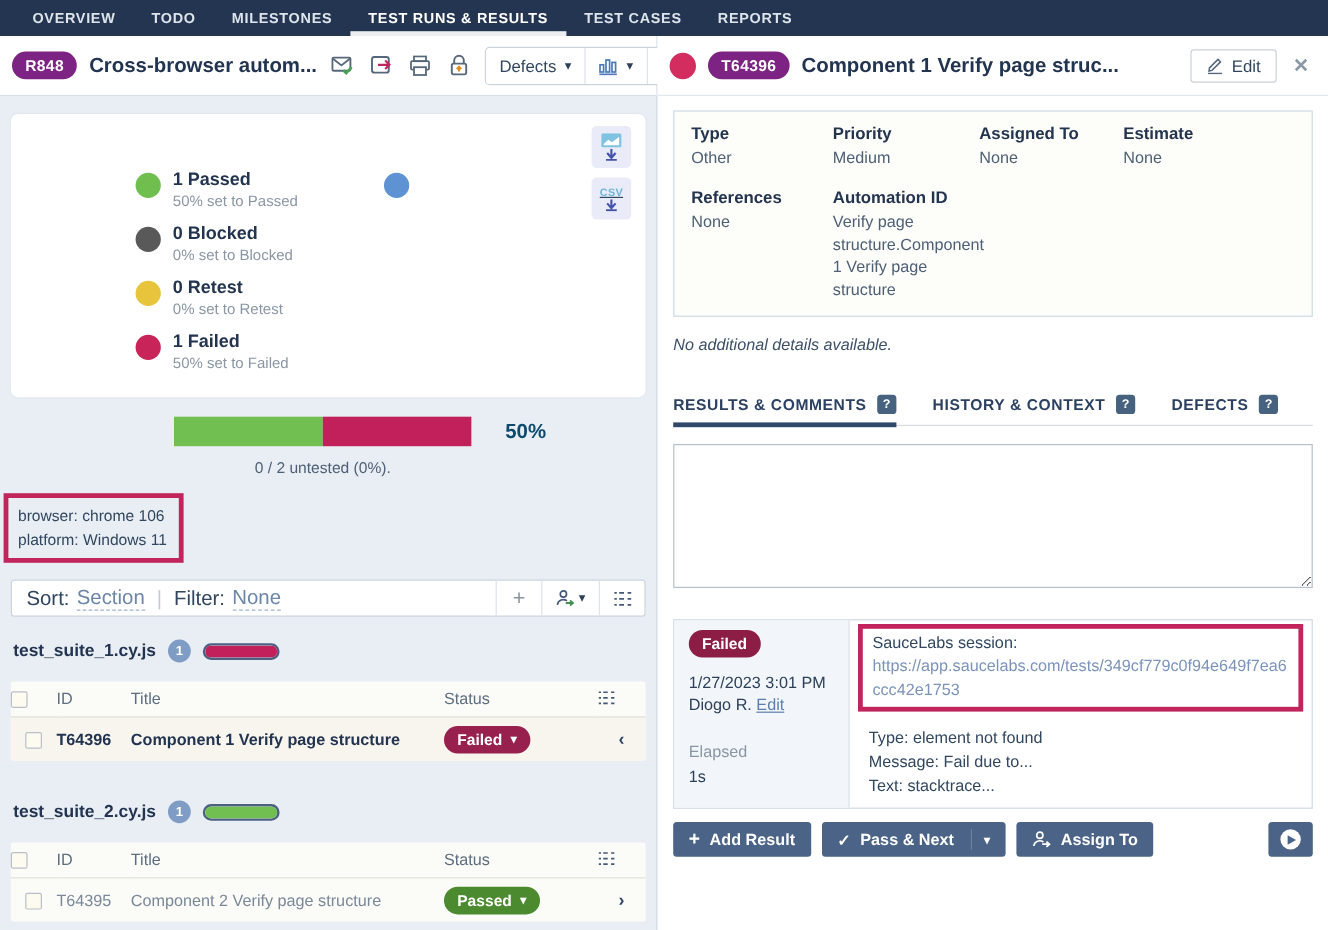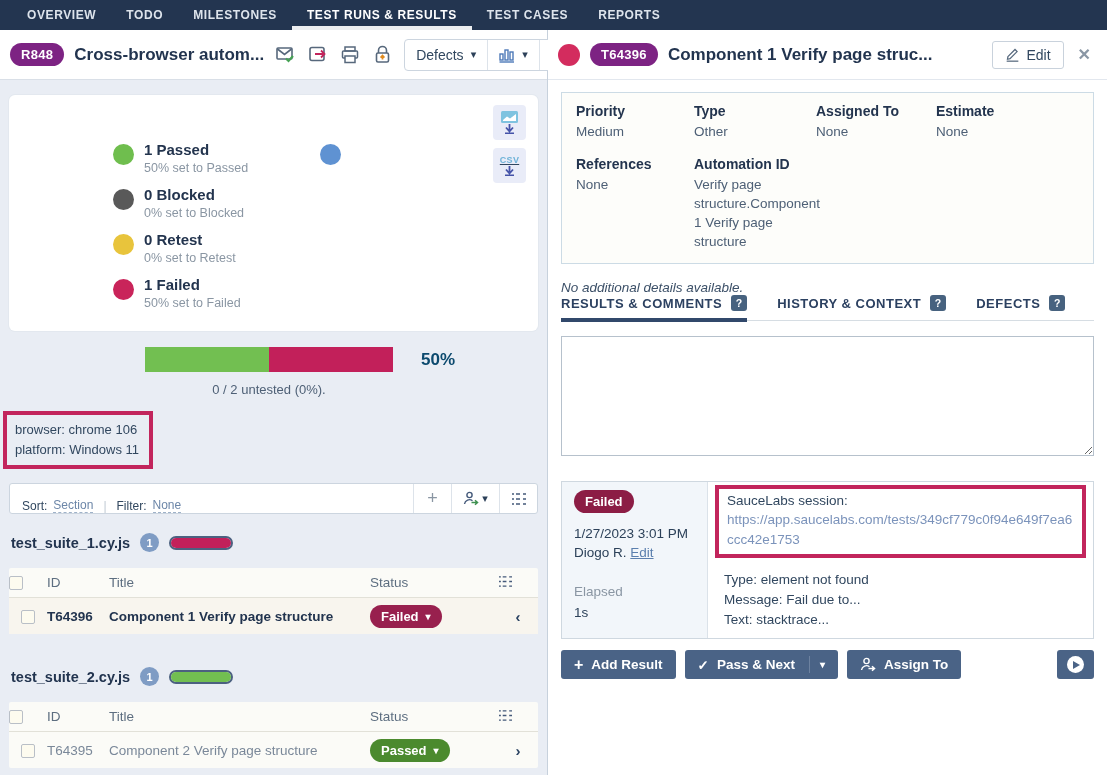--- a/index.html
+++ b/index.html
@@ -50,21 +50,21 @@
   .progress-bar { margin-left:136px; width:248px; height:25px; display:flex; overflow:hidden; }
   .seg-pass { background:#72bf51; }
   .seg-fail { background:#c2205a; }
   .progress-label { margin-left:28px; font-size:17px; color:#0c4a6e; font-weight:bold; }
   .untested { width:248px; margin:10px 0 0 136px; text-align:center; font-size:13px; color:#4e6076; }
 
   .anno { border:4px solid #c2255c; }
   .config-box { margin:14px 0 0 -6px; width:150px; padding:5px 8px; font-size:13px; color:#31475f; line-height:1.55; }
 
   .sort-bar { margin-top:14px; background:#fff; border:1px solid #ccd5df; border-radius:3px; height:31px; display:flex; align-items:stretch; }
-  .sort-text { display:flex; align-items:flex-end; gap:6px; padding:0 12px; font-size:12px; color:#31475f; flex:1; }
+  .sort-text { display:flex; align-items:center; gap:6px; padding:0 12px; font-size:17px; color:#31475f; flex:1; }
   .dashed-link { color:#6c86a8; border-bottom:1px dashed #9fb2c9; cursor:pointer; }
   .sort-sep { color:#c2cbd5; margin:0 4px; }
   .sort-btn { width:38px; border-left:1px solid #dde3ea; display:flex; align-items:center; justify-content:center; cursor:pointer; gap:3px; }
   .sort-btn.wide { width:48px; }
 
   .suite-row { display:flex; align-items:center; gap:10px; margin-top:19px; padding-left:2px; }
   .suite-row.second { margin-top:33px; }
   .suite-name { font-size:14.5px; font-weight:bold; color:#22344f; }
   .count-badge { width:19px; height:19px; border-radius:50%; background:#7f9cc4; color:#fff; font-size:11px; font-weight:bold; display:flex; align-items:center; justify-content:center; }
   .mini-bar { width:64px; height:14px; border:2px solid #4c6180; border-radius:7px; overflow:hidden; }
@@ -92,21 +92,21 @@
 
   
   .right-body { padding:12px 13px 0 13px; flex:1; }
   .details-box { border:1px solid #ccdbe5; background:#fdfdfa; padding:10px 14px 12px 14px; min-height:145px; }
   .dgrid { display:grid; grid-template-columns:118px 122px 120px 1fr; column-gap:0; row-gap:14px; }
   .dlabel { font-size:14px; font-weight:bold; color:#23344e; }
   .dvalue { font-size:13.5px; color:#4e6076; margin-top:4px; line-height:1.4; }
   .auto-id { max-width:112px; }
   .no-details { font-style:italic; font-size:13.5px; color:#3c5068; margin-top:16px; }
 
-  .tabs { display:flex; gap:30px; border-bottom:1px solid #d6dde3; }
+  .tabs { display:flex; gap:30px; margin-top:34px; border-bottom:1px solid #d6dde3; }
   .tab { display:flex; align-items:center; gap:9px; padding-bottom:9px; font-size:13px; font-weight:bold;
          letter-spacing:.5px; color:#2c4161; cursor:pointer; position:relative; }
   .tab.active::after { content:""; position:absolute; left:0; right:0; bottom:-2px; height:4px; background:#31486b; }
   .help-badge { width:16px; height:16px; background:#47627f; border-radius:3px; color:#fff; font-size:10.5px; font-weight:bold;
                 display:flex; align-items:center; justify-content:center; }
 
   .comment-area { margin-top:15px; width:100%; height:120px; border:1px solid #b6c1cc; resize:both; font-family:"Liberation Sans",sans-serif; font-size:13px; padding:6px; }
 
   .result-box { margin-top:21px; border:1px solid #cfd8e0; display:flex; min-height:153px; }
   .result-left { width:146px; background:#f2f6fa; border-right:1px solid #dbe2e9; padding:8px 12px; flex:0 0 auto; }
@@ -387,26 +387,26 @@
         <span>Edit</span>
       </button>
       <span class="close-x">✕</span>
     </div>
 
     <div class="right-body">
       
       <div class="details-box">
         <div class="dgrid">
           <div>
+            <div class="dlabel">Type</div>
+            <div class="dvalue">Other</div>
+          </div>
+          <div>
             <div class="dlabel">Priority</div>
             <div class="dvalue">Medium</div>
-          </div>
-          <div>
-            <div class="dlabel">Type</div>
-            <div class="dvalue">Other</div>
           </div>
           <div>
             <div class="dlabel">Assigned To</div>
             <div class="dvalue">None</div>
           </div>
           <div>
             <div class="dlabel">Estimate</div>
             <div class="dvalue">None</div>
           </div>
           <div>

